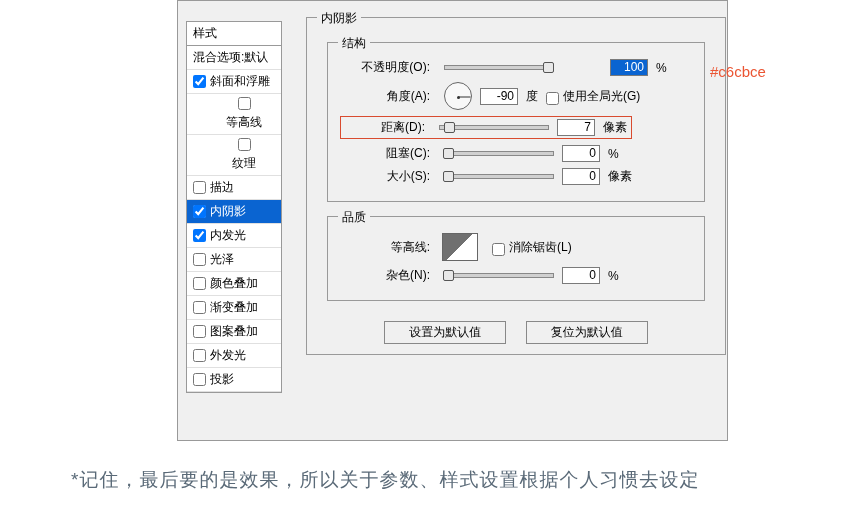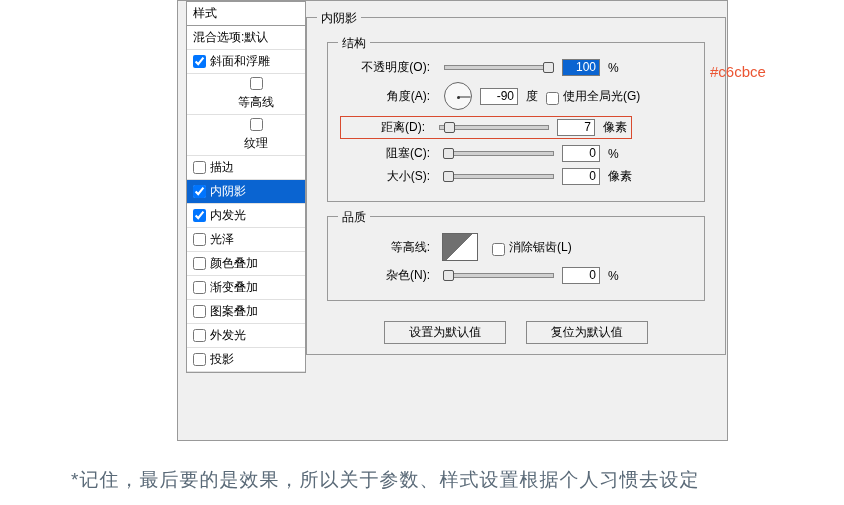--- a/index.html
+++ b/index.html
@@ -1,38 +1,38 @@
 <!DOCTYPE html>
 <html><head>
   <meta charset="utf-8">
   <style>
     * { margin: 0; padding: 0; box-sizing: border-box; }
     body { font-family: "Microsoft YaHei", SimSun, sans-serif; font-size: 12px; background: #fff; width: 844px; height: 505px; position: relative; }
     .dialog { position: absolute; left: 177px; top: 0; width: 551px; height: 441px; background: #f0f0f0; border: 1px solid #999; }
-    .styles-panel { position: absolute; left: 8px; top: 0; width: 120px; }
+    .styles-panel { position: absolute; left: 8px; top: 20px; width: 96px; }
     .styles-header { background: #fff; border: 1px solid #999; padding: 3px 6px; font-size: 12px; }
     .styles-list { background: #fff; border: 1px solid #999; border-top: none; }
     .styles-row { padding: 3px 4px 3px 6px; border-bottom: 1px solid #e0e0e0; font-size: 12px; display: flex; align-items: center; gap: 4px; }
     .styles-row.indent { padding-left: 24px; flex-direction: column; }
     .styles-row.selected { background: #0a64d1; color: #fff; }
     .styles-row input[type="checkbox"] { width: 13px; height: 13px; }
     .fieldset { border: 1px solid #999; margin: 8px; padding: 10px 12px; position: relative; }
     .main-fieldset { position: absolute; left: 120px; top: 8px; width: 420px; height: auto; }
     .legend { position: absolute; top: -8px; left: 10px; background: #f0f0f0; padding: 0 4px; font-size: 12px; }
     .inner-fieldset { margin-top: 14px; }
     .row { display: flex; align-items: center; margin: 6px 0; }
     .label { width: 90px; text-align: right; margin-right: 6px; }
     .select { width: 108px; height: 18px; border: 1px solid #7a7a7a; background: #fff; display: inline-flex; align-items: center; justify-content: space-between; padding: 0 2px 0 4px; }
     .dropdown-arrow { width: 0; height: 0; border-left: 4px solid transparent; border-right: 4px solid transparent; border-top: 5px solid #000; }
     .swatch { width: 38px; height: 18px; border: 1px solid #666; margin-left: 8px; background: #c6cbce; }
     .color-ann { position: absolute; left: 710px; top: 63px; color: #eb5533; font-size: 15px; font-weight: 500; }
     .slider { width: 110px; height: 5px; background: #d0d0d0; border: 1px solid #888; position: relative; display: inline-block; margin: 0 8px; }
     .slider .thumb { position: absolute; width: 11px; height: 11px; background: #e8e8e8; border: 1px solid #555; border-radius: 2px; top: -4px; }
     .num-input { width: 38px; height: 17px; border: 1px solid #7a7a7a; background: #fff; text-align: right; padding: 0 3px; display: inline-block; line-height: 15px; }
-    .num-input.sel { background: #0a64d1; color: #fff; }
+    .num-input.sel { background: #0a64d1; color: #fff; margin-left: 48px; }
     .unit { margin-left: 8px; }
     .angle-circle { width: 28px; height: 28px; border: 1px solid #666; border-radius: 50%; background: #f8f8f8; display: inline-block; position: relative; margin: 0 8px; }
     .angle-circle .needle { position: absolute; width: 1px; height: 12px; background: #333; left: 13px; top: 2px; transform-origin: bottom center; transform: rotate(90deg); }
     .angle-circle .dot { position: absolute; width: 3px; height: 3px; background: #333; border-radius: 50%; left: 12px; top: 13px; }
     .chk { display: inline-flex; align-items: flex-end; gap: 4px; margin-left: 8px; }
     .red-box { border: 1.5px solid #d94b2f; padding: 2px 4px; display: inline-flex; align-items: center; }
     .contour-swatch { width: 36px; height: 28px; border: 1px solid #666; display: inline-block; margin: 0 6px; background: linear-gradient(135deg, #707070 0 50%, #fff 50% 100%); }
     .btn-row { text-align: center; margin-top: 20px; }
     .btn { display: inline-block; border: 1px solid #888; background: #f0f0f0; padding: 2px 24px; margin: 0 8px; font-size: 12px; }
     .footer-note { position: absolute; left: 71px; top: 467px; color: #5a6a78; font-size: 19px; font-weight: 500; letter-spacing: 1px; }

